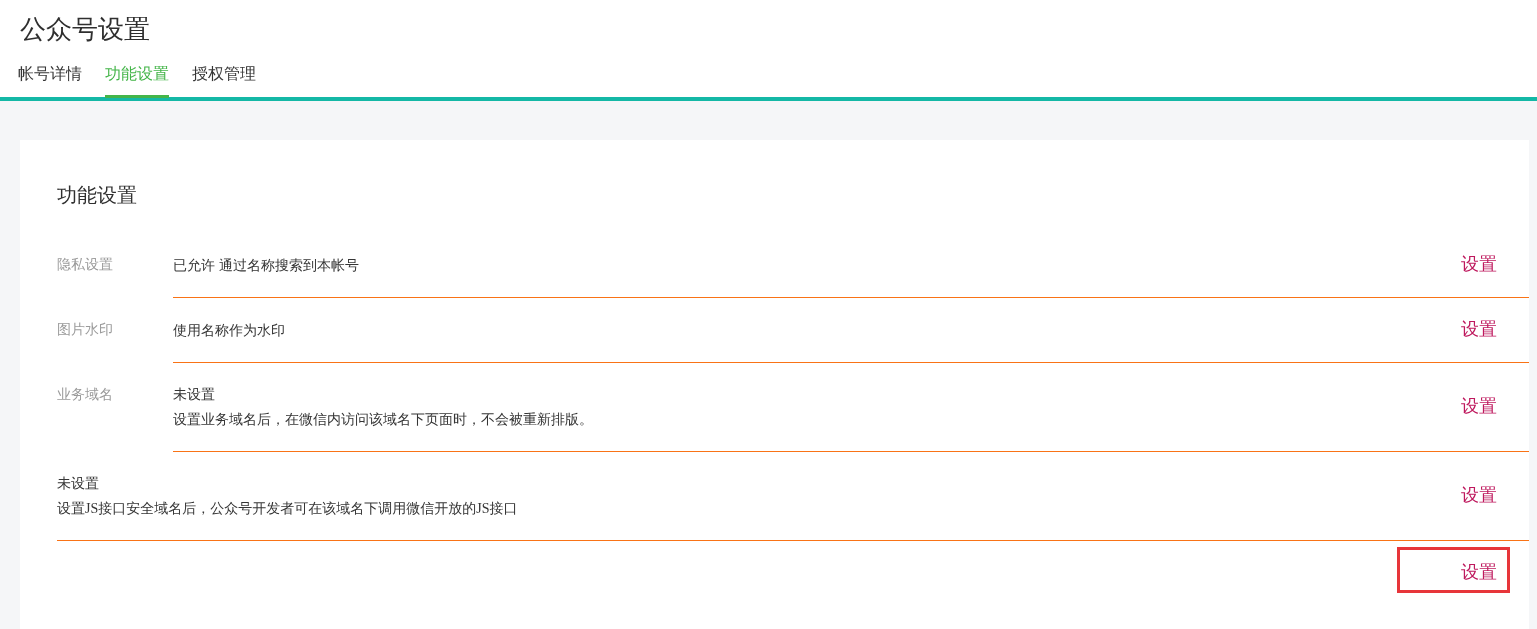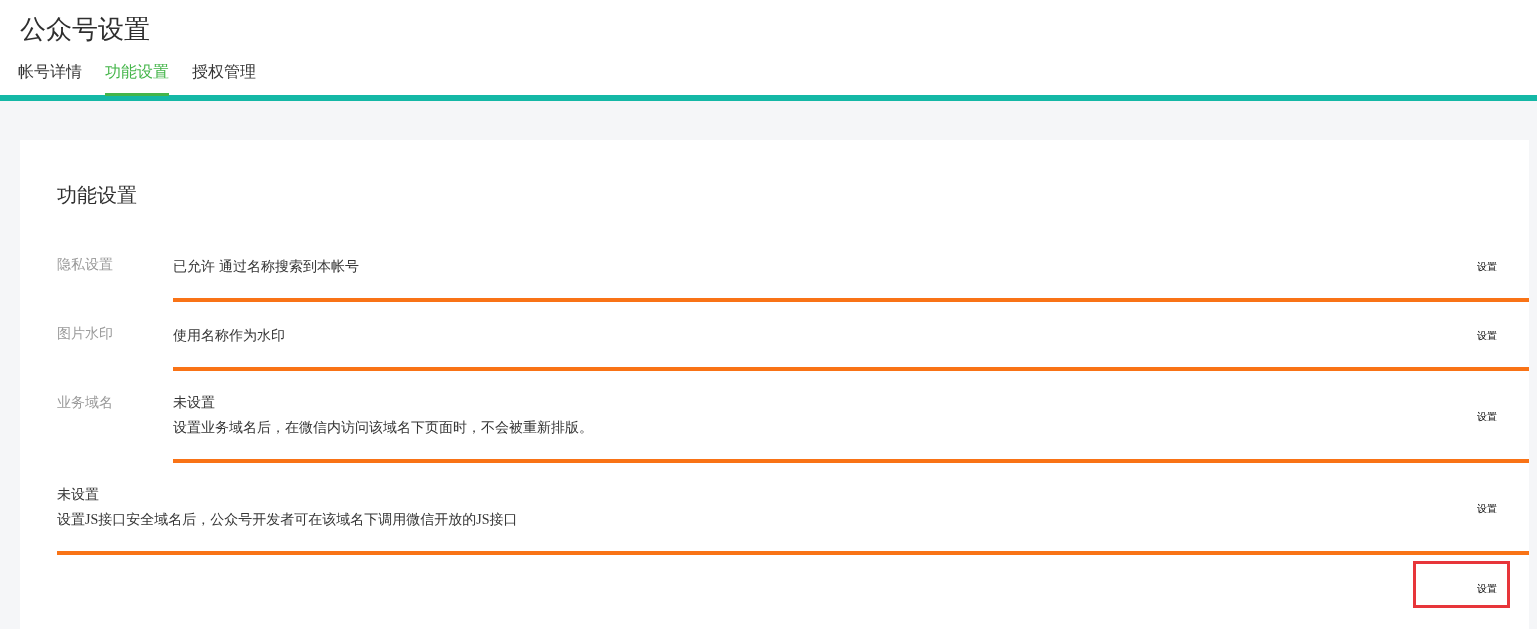--- a/index.html
+++ b/index.html
@@ -9,21 +9,21 @@
     background:#f5f6f8;
     color:#353535;
     overflow:hidden;
   }
 
   
   .header {
     position:relative;
     height:101px;
     background:#ffffff;
-    border-bottom:6px solid #14b8a6;
+    border-bottom:4px solid #14b8a6;
   }
   .page-title {
     position:absolute;
     left:20px; top:12px;
     font-size:26px;
     font-weight:400;
     color:#2f2f2f;
   }
   .tabs {
     position:absolute;
@@ -74,32 +74,32 @@
     font-size:14px;
     line-height:16px;
     color:#9a9a9a;
   }
   .row-main {
     flex:1;
     display:flex;
     align-items:center;
     justify-content:space-between;
     padding:23px 0;
-    border-bottom:4px solid #f97316;
+    border-bottom:1px solid #f97316;
     min-height:62px;
   }
   .row:last-child .row-main { border-bottom:none; }
   .row-content { font-size:14px; line-height:16px; color:#353535; }
   .row-desc { margin-top:10px;font-family:Liberation Serif, serif; }
   .row-value:empty, .row-desc:empty { display:none; }
   .row-action { padding-right:32px; white-space:nowrap; }
   .settings-link {
-    font-size:10px;
+    font-size:18px;
     line-height:16px;
-    color:#000000;
+    color:#be185d;
     text-decoration:none;
     cursor:pointer;
   }
 
   
   .highlight-wrap { position:relative; display:inline-block; }
   .highlight-box {
     position:absolute;
     left:-64px; top:-17px; right:-13px; bottom:-11px;
     border:3px solid #e7353a;

